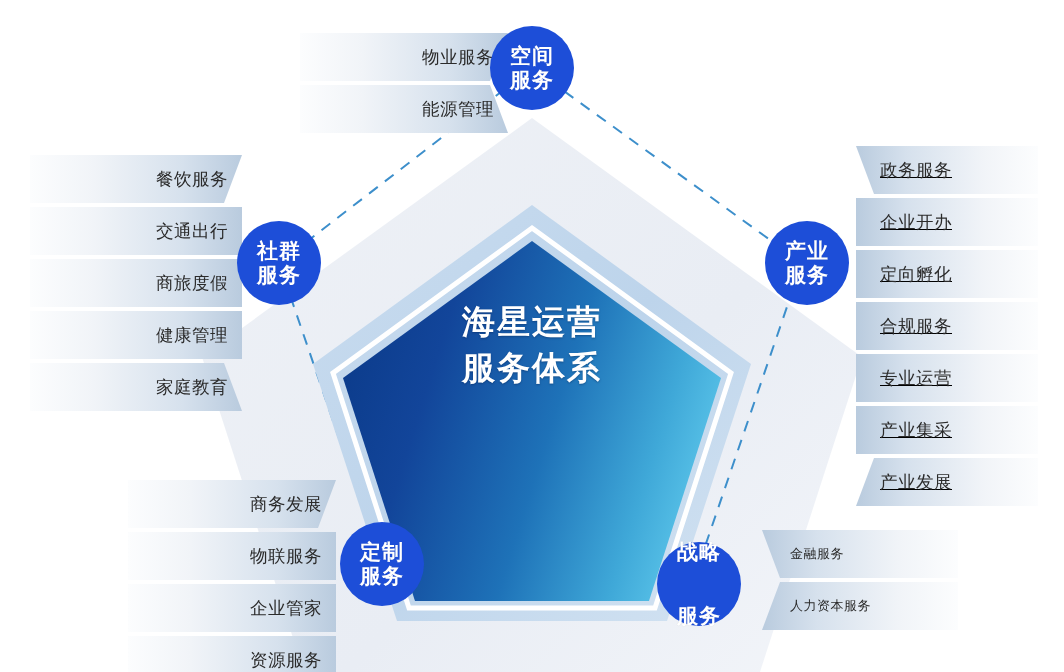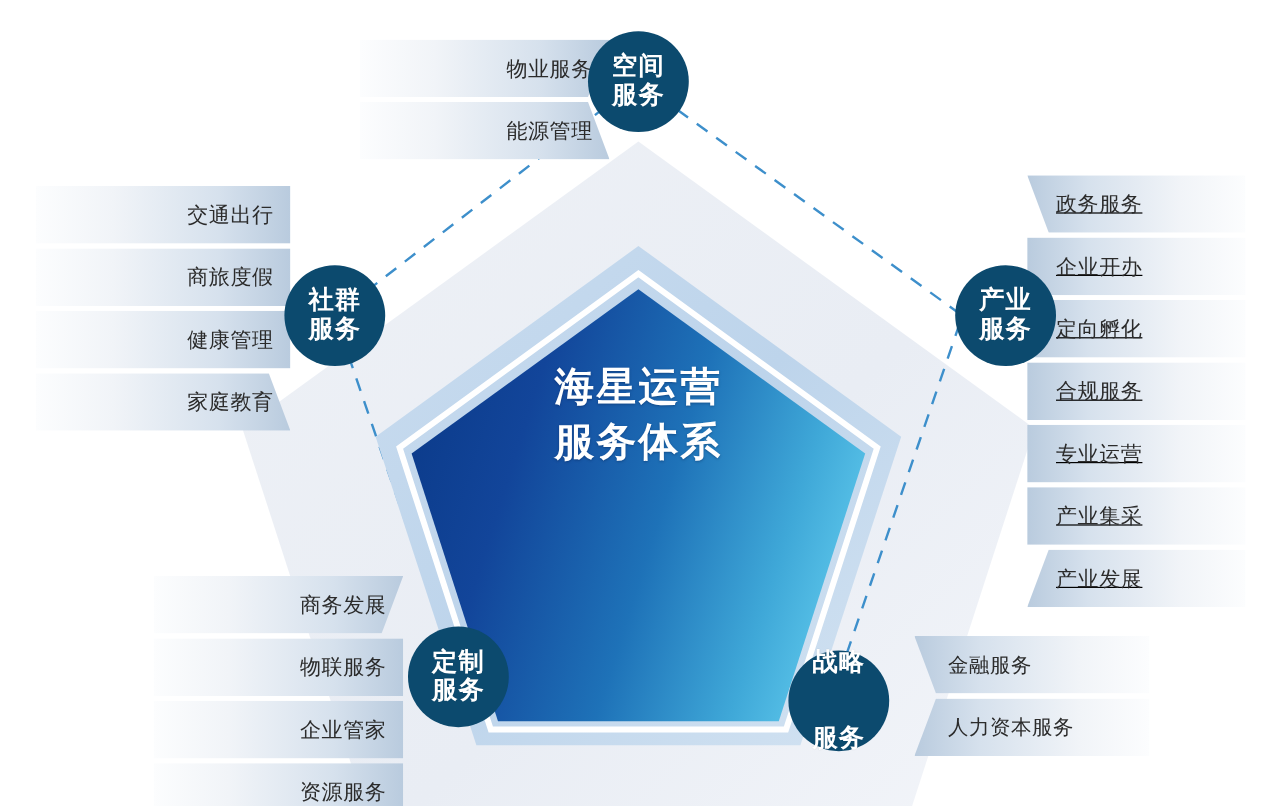--- a/index.html
+++ b/index.html
@@ -17,37 +17,37 @@
   #diagram-svg {
     position: absolute; left: 0; top: 0;
     width: 1064px; height: 672px;
   }
 
   
   .node {
     position: absolute;
     width: 84px; height: 84px;
     border-radius: 50%;
-    background: #0c4a6e;
+    background: #1d4ed8;
     color: #ffffff;
     display: flex;
     flex-direction: column;
     align-items: center;
     justify-content: center;
     font-size: 21px;
     font-weight: bold;
     line-height: 1.12;
     letter-spacing: 1px;
     z-index: 30;
     text-shadow: 0 0 1px rgba(0,0,0,.15);
   }
   .node span { display: block; white-space: nowrap; }
 
   #node-space    { left: 490px; top: 26px; }
-  #node-industry { left: 796px; top: 221px; }
+  #node-industry { left: 765px; top: 221px; }
   #node-strategy { left: 657px; top: 542px; gap: 40px; }
   #node-custom   { left: 340px; top: 522px; }
   #node-community{ left: 237px; top: 221px; }
 
   
   #center-label {
     position: absolute;
     left: 432px; top: 299px;
     width: 200px;
     text-align: center;
@@ -88,21 +88,21 @@
   
   .grp-left .bar-text { margin-right: auto; padding-left: 24px; }
 
   
   #grp-space     { left: 300px; top: 33px;  width: 208px; }
   #grp-community { left: 30px;  top: 155px; width: 212px; }
   #grp-industry  { left: 856px; top: 146px; width: 182px; text-decoration: underline; }
   #grp-custom    { left: 128px; top: 480px; width: 208px; }
   #grp-strategy  { left: 762px; top: 530px; width: 196px; }
 
-  #grp-strategy .bar { font-size: 17px; }
+  #grp-strategy .bar { font-size: 13px; }
   #grp-strategy .bar-text { padding-left: 28px; }
 </style>
 </head>
 <body>
 
 <div id="stage">
 
   <svg id="diagram-svg" viewBox="0 0 1064 672">
     <defs>
       <linearGradient id="gradOuter" x1="0" y1="0" x2="1" y2="1">
@@ -178,20 +178,24 @@
         <div class="bar-shape" style="clip-path: polygon(0px 0px, 100% 0px, calc(100% - 18px) 100%, 0px 100%); background: linear-gradient(90deg, rgb(252, 253, 254) 0%, rgb(241, 244, 248) 30%, rgb(214, 225, 237) 72%, rgb(185, 203, 222) 100%);"></div>
         <span class="bar-text">物业服务</span>
       </div>
       <div class="bar">
         <div class="bar-shape" style="clip-path: polygon(0px 0px, calc(100% - 18px) 0px, 100% 100%, 0px 100%); background: linear-gradient(90deg, rgb(252, 253, 254) 0%, rgb(241, 244, 248) 30%, rgb(214, 225, 237) 72%, rgb(185, 203, 222) 100%);"></div>
         <span class="bar-text">能源管理</span>
       </div>
     </div>
   <div class="bar-group grp-right" id="grp-community">
       <div class="bar">
+        <div class="bar-shape" style="clip-path: polygon(0px 0px, 100% 0px, calc(100% - 18px) 100%, 0px 100%); background: linear-gradient(90deg, rgb(252, 253, 254) 0%, rgb(241, 244, 248) 30%, rgb(214, 225, 237) 72%, rgb(185, 203, 222) 100%);"></div>
+        <span class="bar-text">餐饮服务</span>
+      </div>
+      <div class="bar">
         <div class="bar-shape" style="clip-path: polygon(0px 0px, 100% 0px, 100% 100%, 0px 100%); background: linear-gradient(90deg, rgb(252, 253, 254) 0%, rgb(241, 244, 248) 30%, rgb(214, 225, 237) 72%, rgb(185, 203, 222) 100%);"></div>
         <span class="bar-text">交通出行</span>
       </div>
       <div class="bar">
         <div class="bar-shape" style="clip-path: polygon(0px 0px, 100% 0px, 100% 100%, 0px 100%); background: linear-gradient(90deg, rgb(252, 253, 254) 0%, rgb(241, 244, 248) 30%, rgb(214, 225, 237) 72%, rgb(185, 203, 222) 100%);"></div>
         <span class="bar-text">商旅度假</span>
       </div>
       <div class="bar">
         <div class="bar-shape" style="clip-path: polygon(0px 0px, 100% 0px, 100% 100%, 0px 100%); background: linear-gradient(90deg, rgb(252, 253, 254) 0%, rgb(241, 244, 248) 30%, rgb(214, 225, 237) 72%, rgb(185, 203, 222) 100%);"></div>
         <span class="bar-text">健康管理</span>

